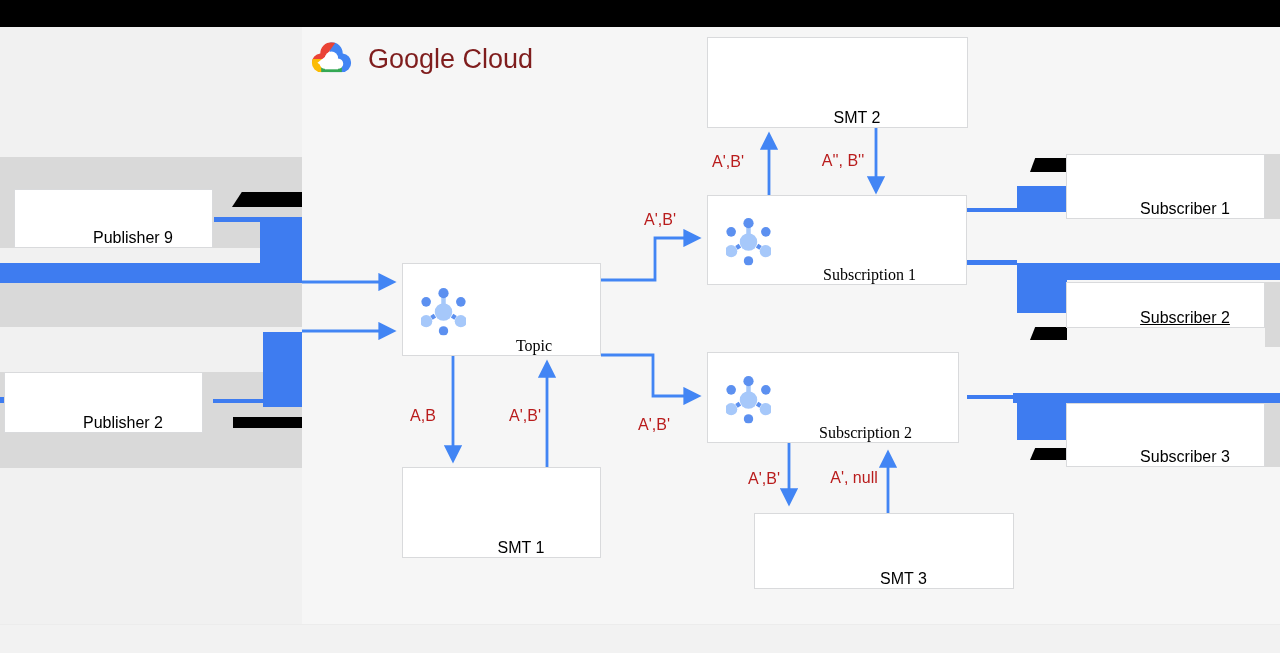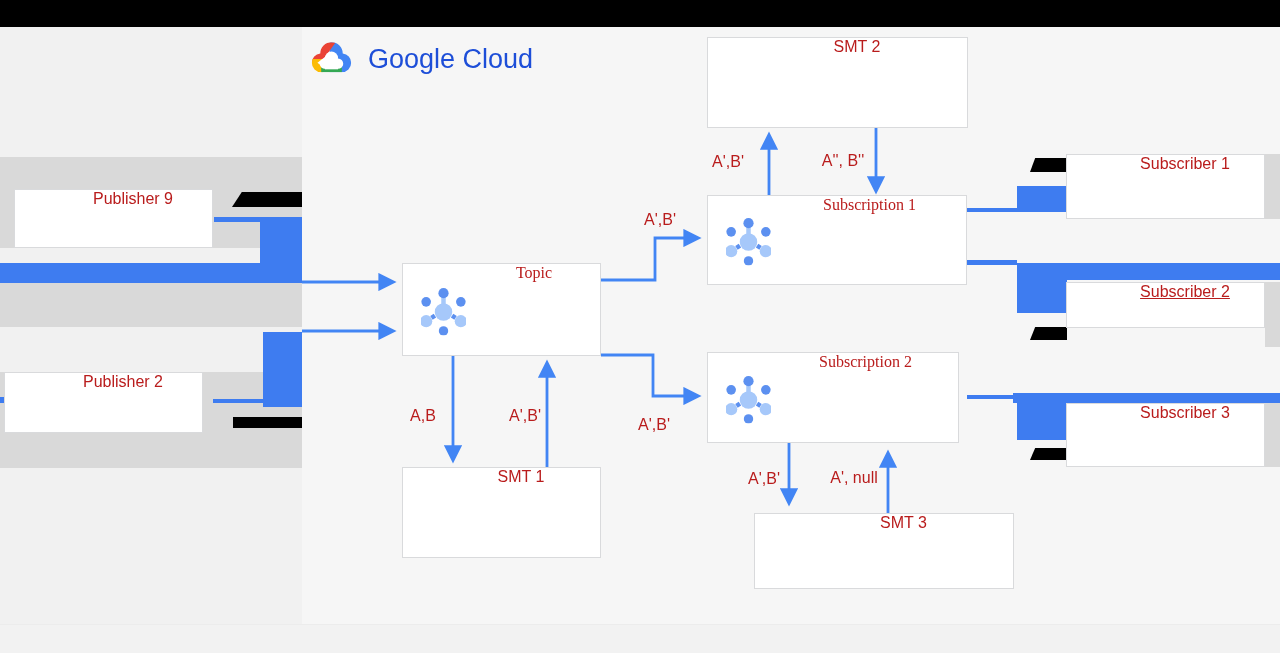--- a/index.html
+++ b/index.html
@@ -11,33 +11,33 @@
   .abs{position:absolute;}
   .bar-top{left:0;top:0;width:1280px;height:27px;background:#000;}
   .panel-left{left:0;top:27px;width:302px;height:597px;background:#f1f1f1;}
   .strip-bottom{left:0;top:624px;width:1280px;height:29px;background:#f2f2f2;border-top:1px solid #ececec;box-sizing:border-box;}
   .band{background:#d9d9d9;}
   .hl{background:#3e7cf0;}
   .blk{background:#000;}
   .skew-l{clip-path:polygon(14% 0,100% 0,100% 100%,0 100%);}
   .node{
     background:#ffffff;border:1px solid #d9dadc;box-sizing:border-box;
-    display:flex;align-items:flex-start;justify-content:center;
-    color:#b91c1c;font-size:16px;padding-left:39px;
+    display:flex;align-items:flex-end;justify-content:center;
+    color:#000000;font-size:16px;padding-left:39px;
   }
   .node .lbl{white-space:nowrap;}
   .node .ps{position:absolute;left:18px;top:50%;transform:translateY(-50%);}
   .node.with-icon{justify-content:center;font-family:Liberation Serif, serif;}
   .node.with-icon .lbl{margin-left:26px;}
   .edge-lbl{
     color:#b91c1c;font-size:16px;white-space:nowrap;
     transform:translate(-50%,-50%);
   }
   .brand{left:309px;top:40px;height:38px;display:flex;align-items:center;gap:14px;}
-  .brand .txt{color:#1d4ed8;font-size:27px;letter-spacing:0px;}
+  .brand .txt{color:#7f1d1d;font-size:27px;letter-spacing:0px;}
   svg.arrow-layer{left:0;top:0;width:1280px;height:653px;pointer-events:none;}
 </style>
 </head>
 <body>
 
 <div class="stage">
 
   <svg width="0" height="0" style="position:absolute" aria-hidden="true">
     <defs>
       <g id="pubsub">

